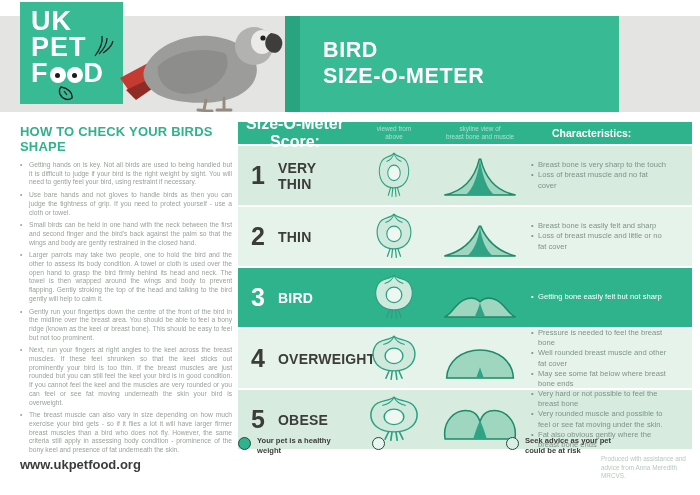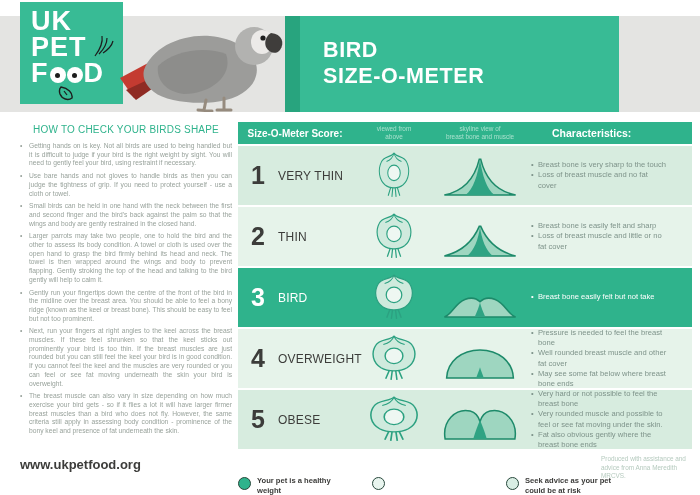--- a/index.html
+++ b/index.html
@@ -26,49 +26,49 @@
   .eye::after{content:'';position:absolute;width:5px;height:5px;border-radius:50%;background:#1d1d1d;left:5.5px;top:5.5px;}
   .beak-doodle{position:absolute;left:38px;bottom:2px;}
   .wing-doodle{position:absolute;right:8px;top:32px;}
   .parrot{position:absolute;left:114px;top:20px;z-index:2;}
   .title-bar{position:absolute;left:285px;top:16px;width:334px;height:96px;background:var(--logo-green);}
   .title-accent{position:absolute;left:0;top:0;width:15px;height:96px;background:var(--accent-dark);}
   .page-title{position:absolute;left:38px;top:50%;transform:translateY(-50%);margin:0;color:#fff;
               font-size:21.5px;line-height:1.2;letter-spacing:0.6px;font-weight:bold;}
   
   .howto{position:absolute;left:20px;top:124px;width:212px;}
-  .howto h2{color:var(--accent);font-size:10px;font-weight:normal;margin:0 0 7px 0;letter-spacing:0.2px;text-align:center;}
+  .howto h2{color:var(--accent);font-size:13px;font-weight:bold;margin:0 0 7px 0;letter-spacing:0.2px;}
   .howto ul{list-style:none;margin:0;padding:0;}
   .howto li{position:relative;padding-left:9px;margin-bottom:4px;font-size:6.7px;line-height:1.3;
             color:var(--sage);text-align:justify;}
   .howto li::before{content:'\2022';position:absolute;left:0;top:0;color:var(--sage);}
   
   .sot{position:absolute;left:238px;top:122px;width:454px;}
   .thead{height:22px;background:var(--accent);display:flex;align-items:center;color:#fff;margin-bottom:2px;}
-  .th-score{width:114px;text-align:center;font-weight:bold;font-size:10px;}
+  .th-score{width:114px;text-align:center;font-weight:bold;font-size:16px;}
   .th-sub{font-size:6.4px;line-height:1.25;color:var(--head-sub);text-align:center;white-space:pre-line;}
   .th-viewed{width:84px;}
   .th-skyline{width:88px;}
   .th-chars{flex:1;font-weight:bold;font-size:10.5px;padding-left:28px;}
   .trow{height:59px;display:flex;align-items:center;margin-bottom:2px;}
   .trow.shadeA{background:var(--row-a);}
   .trow.shadeB{background:var(--row-b);}
   .trow.accent{background:var(--accent);}
   .td-num{width:40px;text-align:center;font-size:25px;font-weight:bold;color:var(--text-dark);}
-  .td-label{width:74px;font-size:12px;font-weight:normal;color:var(--text-dark);letter-spacing:0.2px;}
+  .td-label{width:74px;font-size:14px;font-weight:bold;color:var(--text-dark);letter-spacing:0.2px;}
   .trow.accent .td-num,.trow.accent .td-label{color:#fff;}
   .td-top{width:84px;display:flex;justify-content:center;align-items:center;}
   .td-sky{width:88px;display:flex;justify-content:center;align-items:center;}
   .td-chars{flex:1;padding-left:6px;padding-right:24px;}
   .char-li{position:relative;padding-left:8px;font-size:7.6px;line-height:1.32;color:var(--char-text);}
   .char-li::before{content:'\2022';position:absolute;left:1px;top:0;}
   .trow.accent .char-li{color:#fff;}
   
   .website{position:absolute;left:20px;top:457px;font-size:13px;font-weight:bold;color:var(--text-dark);}
-  .legend{position:absolute;left:238px;top:476px;display:flex;gap:16px;}
+  .legend{position:absolute;left:238px;top:436px;display:flex;gap:16px;}
   .legend-item{display:flex;gap:6px;width:118px;}
   .legend-circle{width:13px;height:13px;border-radius:50%;border:1.6px solid #27483b;flex:none;margin-top:1px;box-sizing:border-box;}
   .fill-solid{background:var(--accent);}
   .fill-light{background:#e9f5ef;}
   .fill-mint{background:#d9eee4;}
   .legend-label{font-size:7.6px;font-weight:bold;color:var(--text-dark);line-height:1.3;}
   .credit{position:absolute;left:601px;top:455px;width:90px;font-size:6.4px;color:#b5cabe;line-height:1.35;}
 </style>
 </head>
 <body>
@@ -197,21 +197,21 @@
     </g>
   </svg>
         </div>
         <div class="td-sky">
           <svg width="80" height="44" viewBox="0 0 100 58">
     <path d="M3,54 C13,51 17,36 30,31 C40,27 47,31 50,34 C53,31 60,27 70,31 C83,36 87,51 97,54 Z" fill="#9ed6c0" stroke="#1d8a6a" stroke-width="2"></path>
     <path d="M43,54 C46,47 49,40 50,35 C51,40 54,47 57,54 Z" fill="#2fa383"></path>
   </svg>
         </div>
         <div class="td-chars">
-          <div class="char-li">Breast bone easily felt but not take</div>
+          <div class="char-li">Getting bone easily felt but not sharp</div>
         </div>
       </div>
       <div class="trow shadeB">
         <div class="td-num">4</div>
         <div class="td-label">OVERWEIGHT</div>
         <div class="td-top">
           <svg width="52" height="54" viewBox="0 0 100 100">
     <g transform="translate(50,0) scale(1.14,1) translate(-50,0)">
       <path d="M50,6 C58,15 74,11 81,24 C89,38 86,57 72,67 C66,71 60,73 50,73 C40,73 34,71 28,67 C14,57 11,38 19,24 C26,11 42,15 50,6 Z" fill="#cfeadd" stroke="#2ca181" stroke-width="2.4"></path>
       <path d="M50,6 C53,15 60,20 68,22 M50,6 C47,15 40,20 32,22" fill="none" stroke="#2ca181" stroke-width="2"></path>

